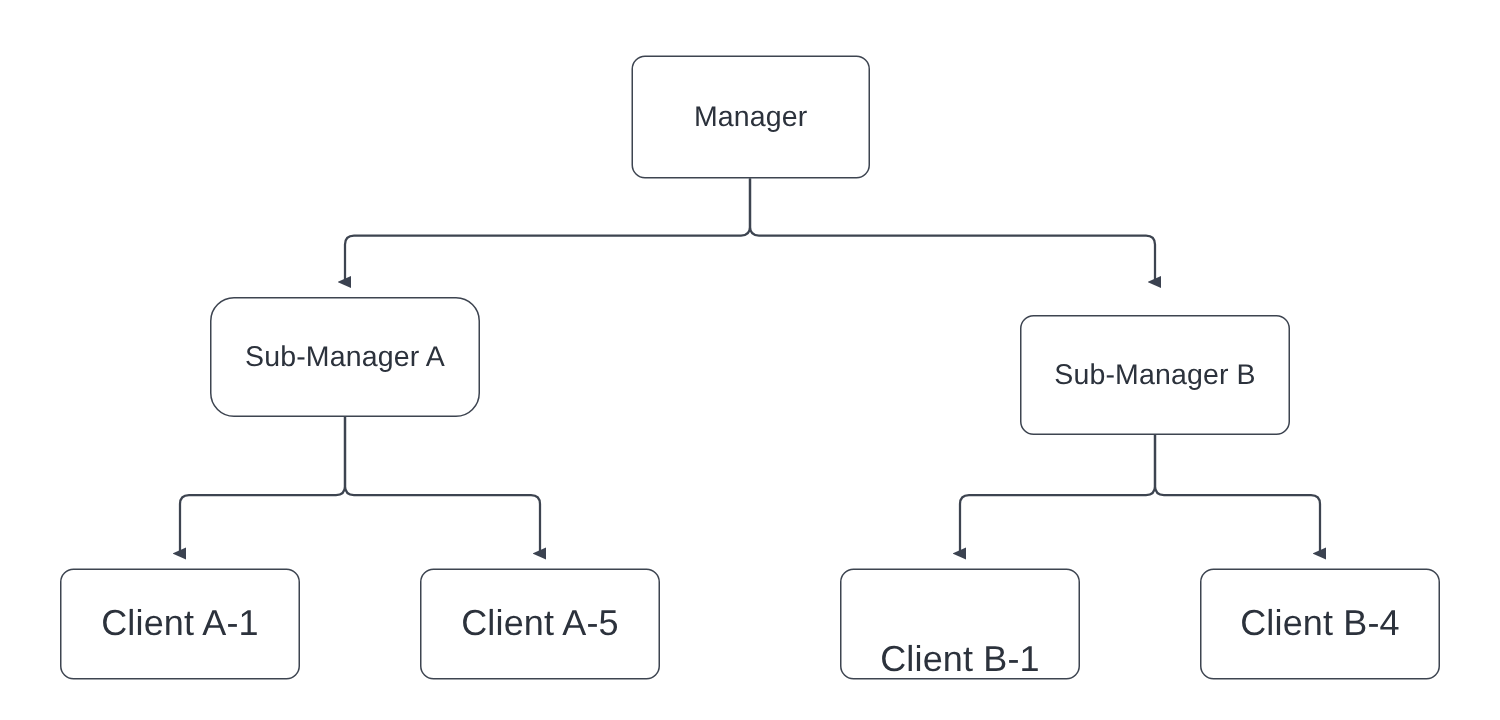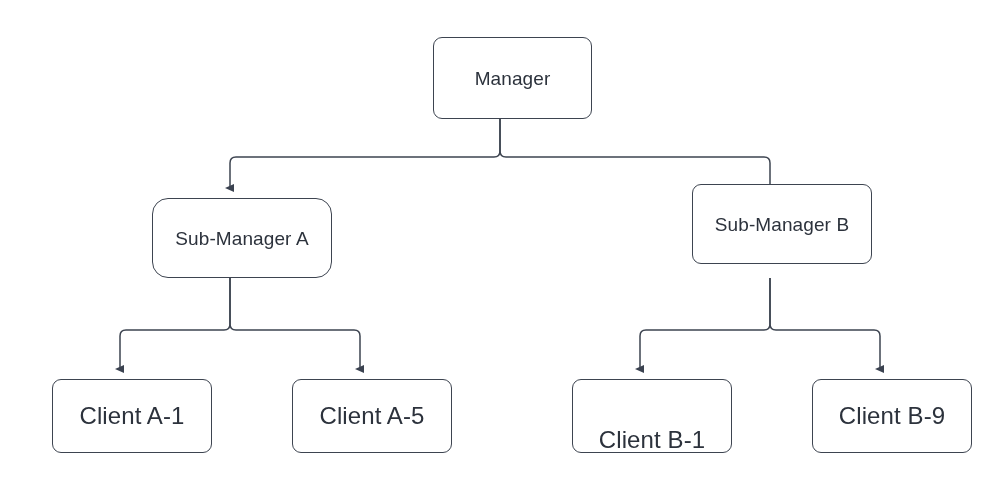--- a/index.html
+++ b/index.html
@@ -34,29 +34,28 @@
     border-radius: 9px;
     display: flex;
     align-items: center;
     justify-content: center;
     color: #2c323c;
     font-family: "Liberation Sans", sans-serif;
     font-size: 19px;
     font-weight: 400;
     letter-spacing: 0.1px;
     white-space: nowrap;
-    margin-left: 12px;
   }
   .node-label {
     display: block;
     line-height: 1;
   }
   .node-root { left: 421px; top: 37px; width: 159px; height: 82px; }
   .node-sub-a { left: 140px; top: 198px; width: 180px; height: 80px; border-radius: 16px; }
-  .node-sub-b { left: 680px; top: 184px; width: 180px; height: 80px; }
+  .node-sub-b { left: 680px; top: 210px; width: 180px; height: 80px; }
   .node-leaf { width: 160px; height: 74px; top: 379px; font-size: 24px; }
   .node-client-a1 { left: 40px; }
   .node-client-a2 { left: 280px; }
   .node-client-b1 { left: 560px; align-items: flex-end; }
   .node-client-b2 { left: 800px; }
 </style>
 </head>
 <body>
 
 <div id="diagram-canvas">
@@ -99,16 +98,16 @@
 
   <div class="node node-leaf node-client-a2">
     <span class="node-label">Client A-5</span>
   </div>
 
   <div class="node node-leaf node-client-b1">
     <span class="node-label">Client B-1</span>
   </div>
 
   <div class="node node-leaf node-client-b2">
-    <span class="node-label">Client B-9</span>
+    <span class="node-label">Client B-4</span>
   </div>
 
 </div>
 
 </body></html>

